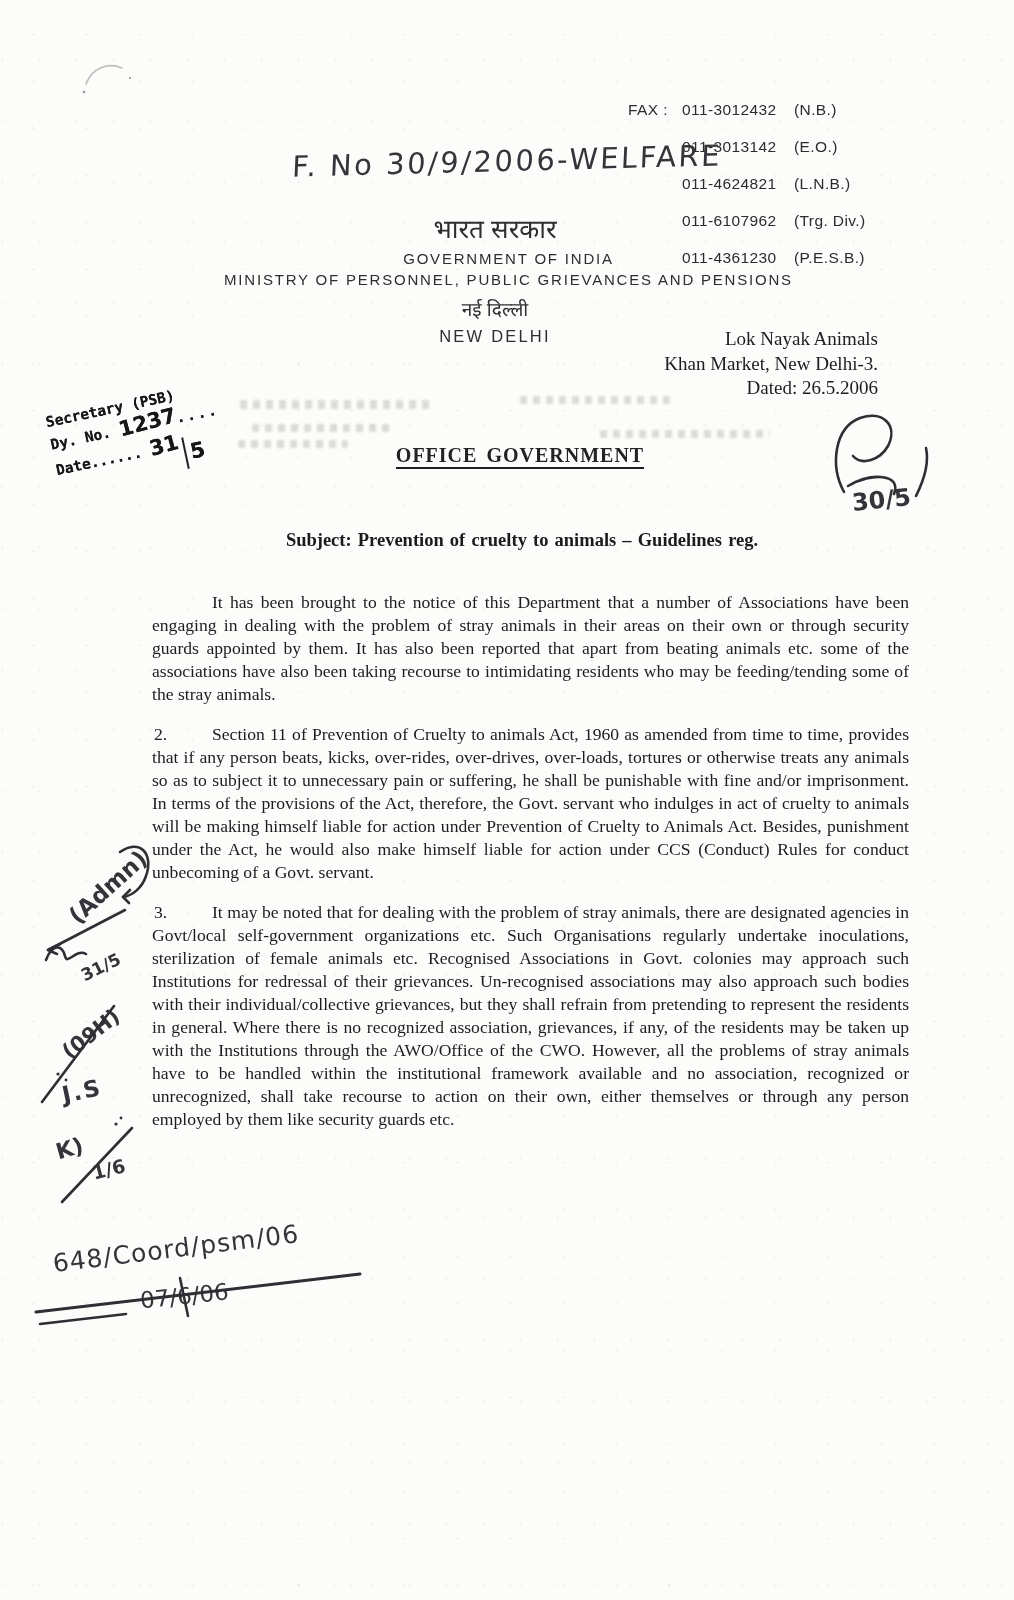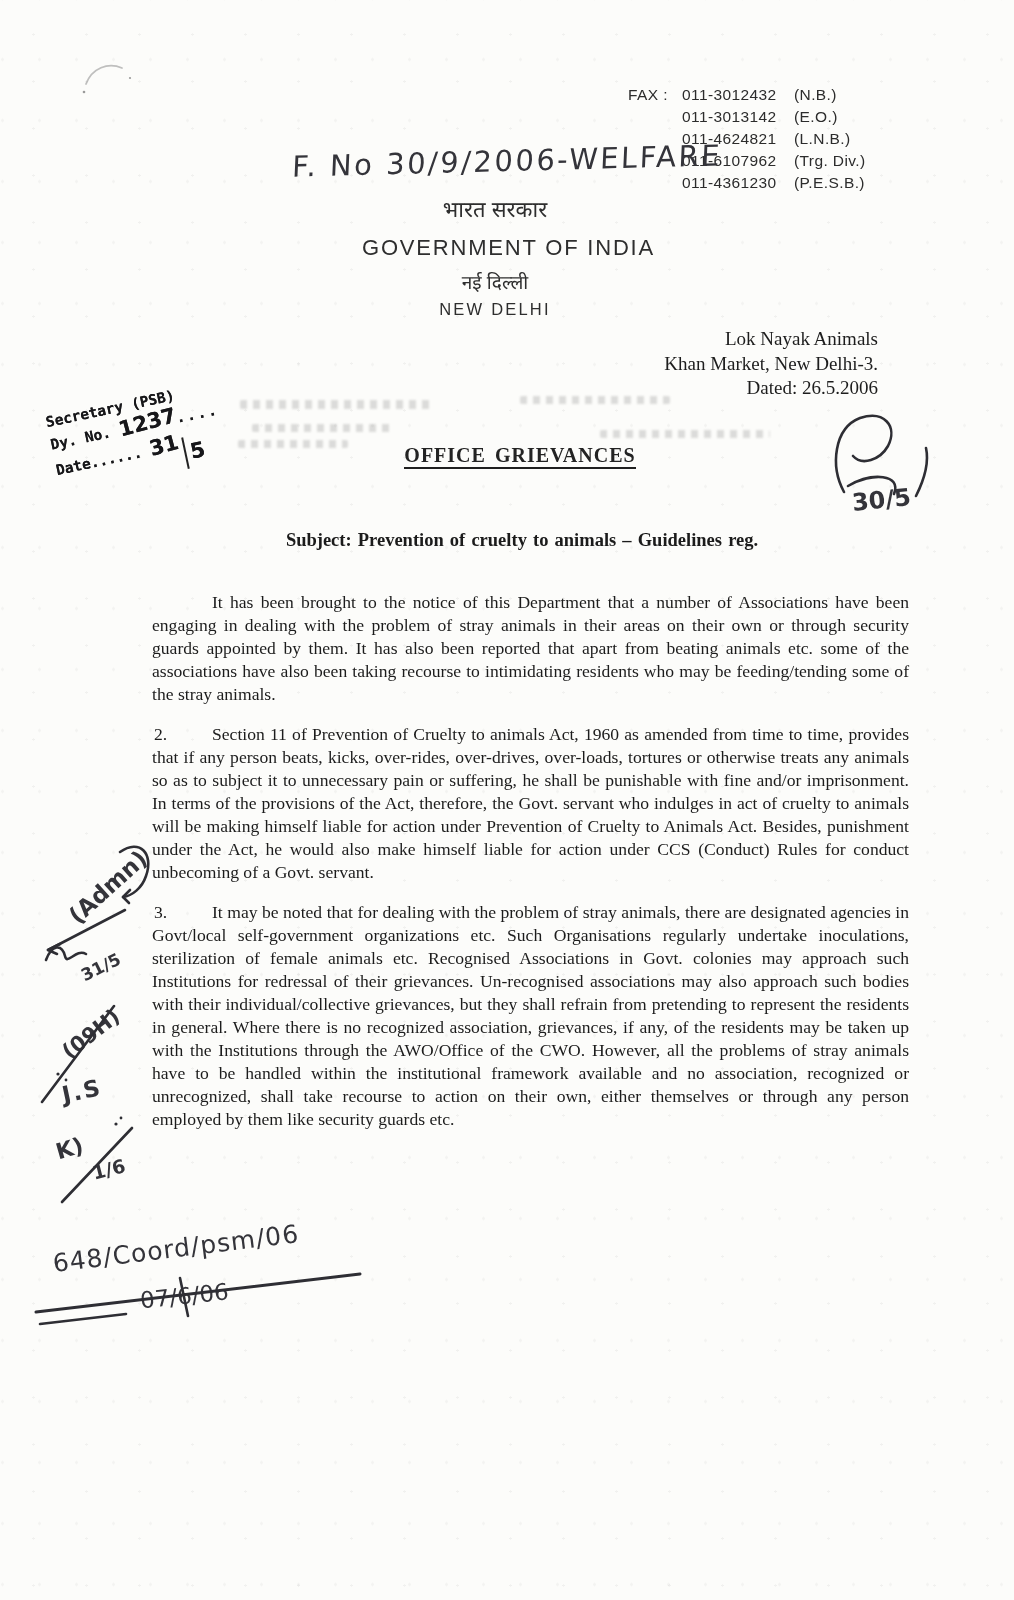--- a/index.html
+++ b/index.html
@@ -12,30 +12,30 @@
       radial-gradient(rgba(60,60,60,0.045) 1px, transparent 1.3px);
     background-size:53px 47px, 37px 61px;
     background-position:7px 11px, 21px 29px;
     overflow:hidden;
     font-family:"Liberation Serif", serif;
     color:#232323;
   }
   .abs{position:absolute;}
   
   .fax-block{top:84px;left:628px;font-family:"Liberation Sans",sans-serif;font-size:15.5px;line-height:22px;color:#2c2c2c;letter-spacing:0.4px;}
-  .fax-row{white-space:nowrap;}
+  .fax-row{white-space:nowrap;margin-top:15px;}
   .fax-label{display:inline-block;width:54px;}
   .fax-num{display:inline-block;width:112px;}
   
   .hand{font-family:"DejaVu Sans",sans-serif;color:#34343a;}
   .file-no{top:144px;left:292px;font-size:29px;letter-spacing:2.5px;transform:rotate(-1.5deg) skewX(-4deg);white-space:nowrap;}
   
   .header-block{top:189px;left:0;width:990px;text-align:center;font-family:"Liberation Sans","DejaVu Sans",sans-serif;color:#2e2e2e;}
-  .h-hindi{font-size:22px;margin-top:4px;}
-  .h-eng{font-size:22px;letter-spacing:1.8px;margin-top:12px;padding-left:27px;}
+  .h-hindi{font-size:26px;margin-top:21px;}
+  .h-eng{font-size:15px;letter-spacing:1.8px;margin-top:4px;padding-left:27px;}
   .h-city-hindi{font-size:19px;margin-top:8px;}
   .h-city-eng{font-size:16.5px;letter-spacing:2.2px;margin-top:5px;}
   
   .address-block{top:327px;left:610px;width:268px;text-align:right;font-size:19px;line-height:24.5px;color:#1d1d1d;}
   
   .stamp{top:394px;left:50px;transform:rotate(-12deg);font-family:"DejaVu Sans Mono",monospace;font-weight:bold;font-size:14.5px;color:#17171a;line-height:21px;text-shadow:0 0 0.6px #333;white-space:nowrap;}
   .stamp .hand-val{font-family:"DejaVu Sans",sans-serif;font-size:21px;font-weight:bold;display:inline-block;transform:rotate(-3deg);}
   .stamp .date-bar{display:inline-block;width:2px;height:32px;background:#222;vertical-align:middle;margin:0 4px;transform:translateY(9px);}
   .stamp .date-month{display:inline-block;transform:translateY(12px);}
   .stamp .dots{letter-spacing:2px;}
@@ -92,20 +92,21 @@
     <div class="fax-row">
       <span class="fax-label"></span><span class="fax-num">011-4361230</span><span>(P.E.S.B.)</span>
     </div>
   </div>
 
   <div class="abs hand file-no">F. No 30/9/2006-WELFARE</div>
 
   <div class="abs header-block">
     <div class="h-hindi">भारत सरकार</div>
     <div class="h-eng">GOVERNMENT OF INDIA</div>
+    <div class="h-eng">MINISTRY OF PERSONNEL, PUBLIC GRIEVANCES AND PENSIONS</div>
     <div class="h-city-hindi">नई दिल्ली</div>
     <div class="h-city-eng">NEW DELHI</div>
   </div>
 
   <div class="abs address-block">
     <div>Lok Nayak Animals</div>
     <div>Khan Market, New Delhi-3.</div>
     <div>Dated: 26.5.2006</div>
   </div>
 
@@ -121,21 +122,21 @@
     </div>
   </div>
 
   <div class="abs smudge" style="top:400px;left:240px;width:190px;height:9px;"></div>
   <div class="abs smudge" style="top:424px;left:252px;width:140px;height:8px;"></div>
   <div class="abs smudge" style="top:440px;left:238px;width:110px;height:8px;"></div>
   <div class="abs smudge" style="top:396px;left:520px;width:150px;height:8px;"></div>
   <div class="abs smudge" style="top:430px;left:600px;width:170px;height:8px;"></div>
 
   <div class="abs om-title">
-    <span>OFFICE GRIEVANCES</span>
+    <span>OFFICE GOVERNMENT</span>
   </div>
 
   <svg class="abs" style="top:408px;left:818px;" width="130" height="90">
     <path class="stroke" d="M26,84 C12,58 16,20 42,10 C66,2 80,18 70,38 C62,52 44,58 35,48"></path>
     <path class="stroke" d="M30,78 C54,64 84,66 76,86"></path>
     <path class="stroke" d="M108,40 C112,58 104,76 98,88"></path>
   </svg>
   <div class="abs hand" style="top:486px;left:852px;font-size:24px;font-weight:bold;transform:rotate(-6deg);">30/5</div>
 
   <div class="abs subject">Subject: Prevention of cruelty to animals – Guidelines reg.</div>

